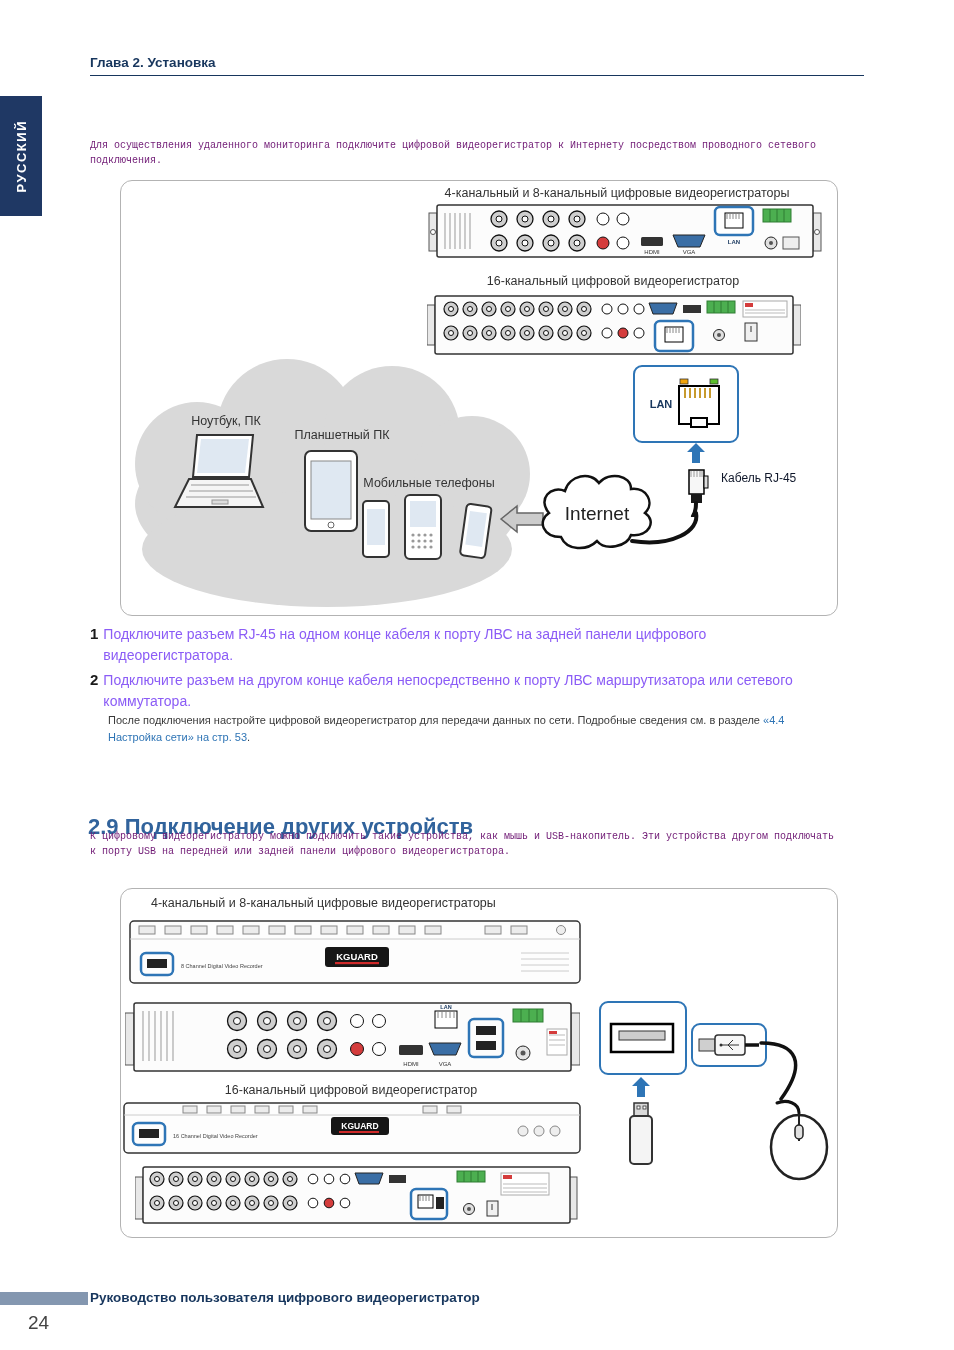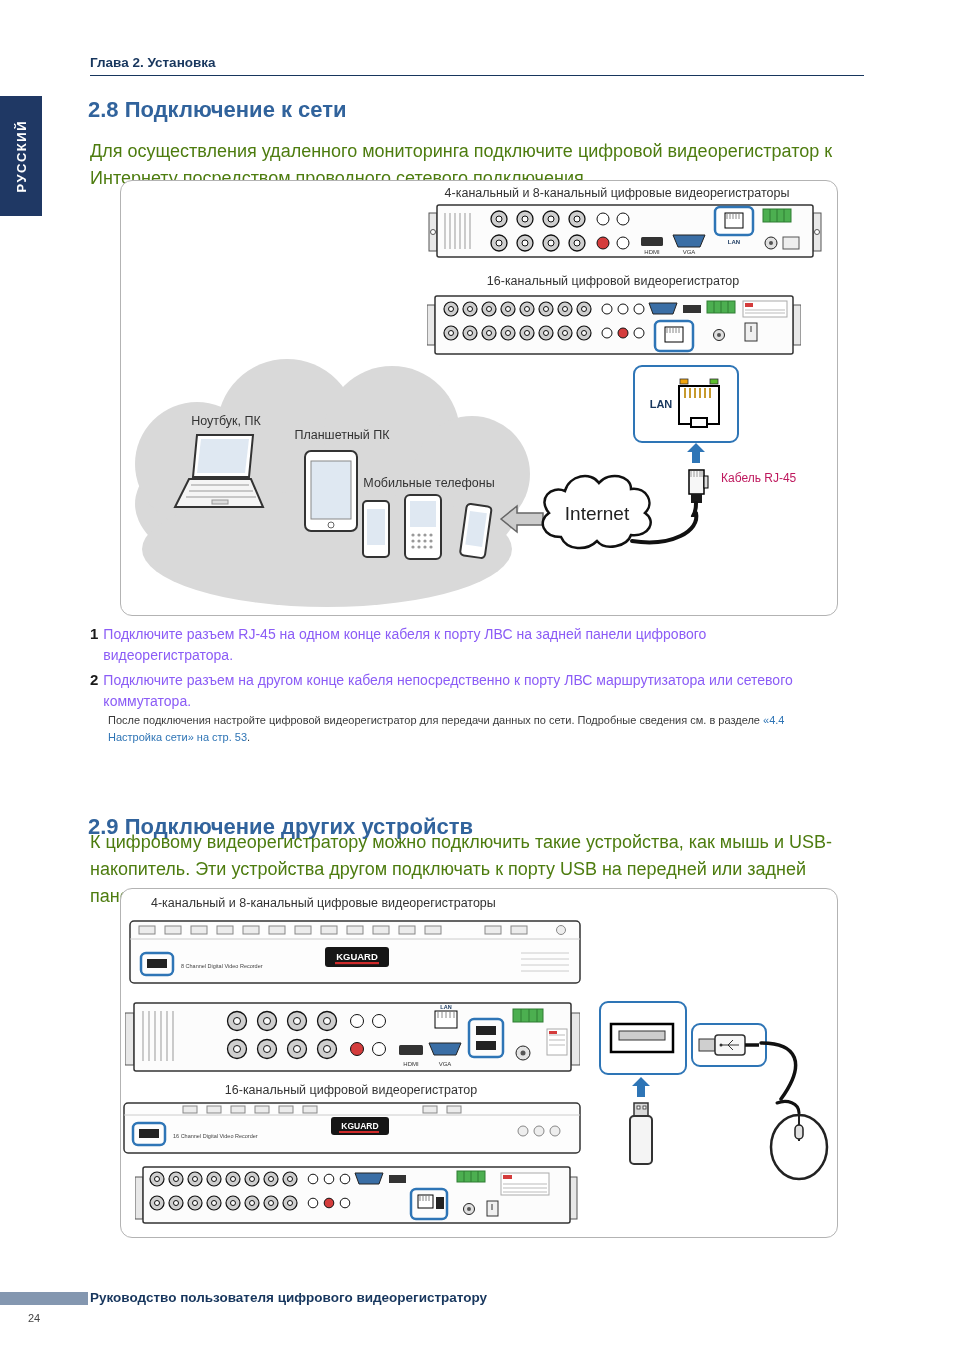--- a/index.html
+++ b/index.html
@@ -6,59 +6,58 @@
   .page{position:relative;width:954px;height:1350px;background:#fff;overflow:hidden;
         font-family:"Liberation Sans",sans-serif;color:#3a3a3a;}
   .abs{position:absolute;}
   .chapter{left:90px;top:55px;font-size:13.5px;font-weight:700;color:#17365d;}
   .chapter-rule{left:90px;top:75px;width:774px;border-top:1.6px solid #17365d;height:0;}
   .side-tab{left:0;top:96px;width:42px;height:120px;background:#1f3864;display:flex;align-items:center;justify-content:center;}
   .side-tab span{writing-mode:vertical-rl;transform:rotate(180deg);color:#fff;font-weight:700;font-size:13px;letter-spacing:1.5px;}
   .h-title{font-size:22px;font-weight:700;color:#31639c;}
   .h28{left:88px;top:97px;}
   .h29{left:88px;top:814px;}
-  .body-p{font-size:18px;line-height:1.5;color:#4d7c0f;}
+  .body-p{font-size:10px;line-height:1.5;color:#701a75;font-family:Liberation Mono, monospace;}
   .intro28{left:90px;top:138px;width:748px;}
   .intro29{left:90px;top:829px;width:748px;}
   .fig{border:1px solid #b3b3b3;border-radius:12px;background:#fff;}
   .fig1{left:120px;top:180px;width:716px;height:434px;}
   .fig2{left:120px;top:888px;width:716px;height:348px;}
   .fig-label{font-size:12.5px;color:#333;}
   .center{text-align:center;}
   .step{left:90px;width:745px;display:flex;gap:5px;align-items:flex-start;}
   .step1{top:624px;}
   .step2{top:670px;}
   .step-num{font-weight:700;font-size:15px;color:#1a1a1a;line-height:1.35;}
   .step-text{font-size:14px;line-height:1.5;color:#8b5cf6;width:730px;}
   .note{left:108px;top:712px;width:730px;font-size:11px;line-height:1.5;}
   .link{color:#2e74b5;cursor:pointer;text-decoration:none;}
   .zoom-box{border:2.5px solid #2e75b6;border-radius:9px;background:#fff;display:flex;align-items:center;justify-content:center;gap:4px;}
   .lan-zoom{left:512px;top:184px;width:102px;height:74px;}
   .lan-word{font-weight:700;font-size:11px;color:#17365d;}
   .usb-zoom{left:478px;top:112px;width:84px;height:70px;}
   .plug-box{left:570px;top:134px;width:72px;height:40px;}
-  .small-label{font-size:12px;color:#be185d;}
+  .small-label{font-size:12px;color:#0f172a;}
   .footer-bar{left:0;top:1292px;width:88px;height:13px;background:#8497b0;}
   .footer-text{left:90px;top:1290px;font-size:13.5px;font-weight:700;color:#17365d;}
-  .page-num{left:28px;top:1312px;font-size:11px;color:#444;}
+  .page-num{left:28px;top:1312px;font-size:19px;color:#444;}
   svg{display:block;}
   svg text{font-family:"Liberation Sans",sans-serif;}
 </style>
 </head>
 <body>
 
 <div class="page">
 
   <div class="abs chapter">Глава 2. Установка</div>
   <div class="abs chapter-rule"></div>
   <div class="abs side-tab">
     <span>РУССКИЙ</span>
   </div>
 
-  <div class="abs h-title h28">2.8 Подключение к сети</div>
   <div class="abs body-p intro28">Для осуществления удаленного мониторинга подключите цифровой видеорегистратор к Интернету посредством проводного сетевого подключения.</div>
 
   <div class="abs fig fig1">
 
     <svg class="abs" style="left:6px;top:178px;" width="404" height="250" viewBox="0 0 404 250">
       <g fill="#d9d9d9">
         <ellipse cx="200" cy="145" rx="192" ry="86"></ellipse>
         <circle cx="70" cy="105" r="62"></circle>
         <circle cx="160" cy="70" r="70"></circle>
         <circle cx="265" cy="75" r="68"></circle>
@@ -569,16 +568,16 @@
 
     <svg class="abs" style="left:642px;top:206px;" width="72" height="88" viewBox="0 0 72 88">
       <path d="M 36 18 C 36 8, 24 4, 14 8" stroke="#111" stroke-width="3" fill="none" stroke-linecap="round"></path>
       <ellipse cx="36" cy="52" rx="28" ry="32" fill="#fff" stroke="#222" stroke-width="2.5"></ellipse>
       <line x1="36" y1="20" x2="36" y2="46" stroke="#222" stroke-width="2"></line>
       <rect x="32" y="30" width="8" height="14" rx="4" fill="#e0e0e0" stroke="#222" stroke-width="1.5"></rect>
     </svg>
   </div>
 
   <div class="abs footer-bar"></div>
-  <div class="abs footer-text">Руководство пользователя цифрового видеорегистратору</div>
+  <div class="abs footer-text">Руководство пользователя цифрового видеорегистратор</div>
   <div class="abs page-num">24</div>
 
 </div>
 
 </body></html>

